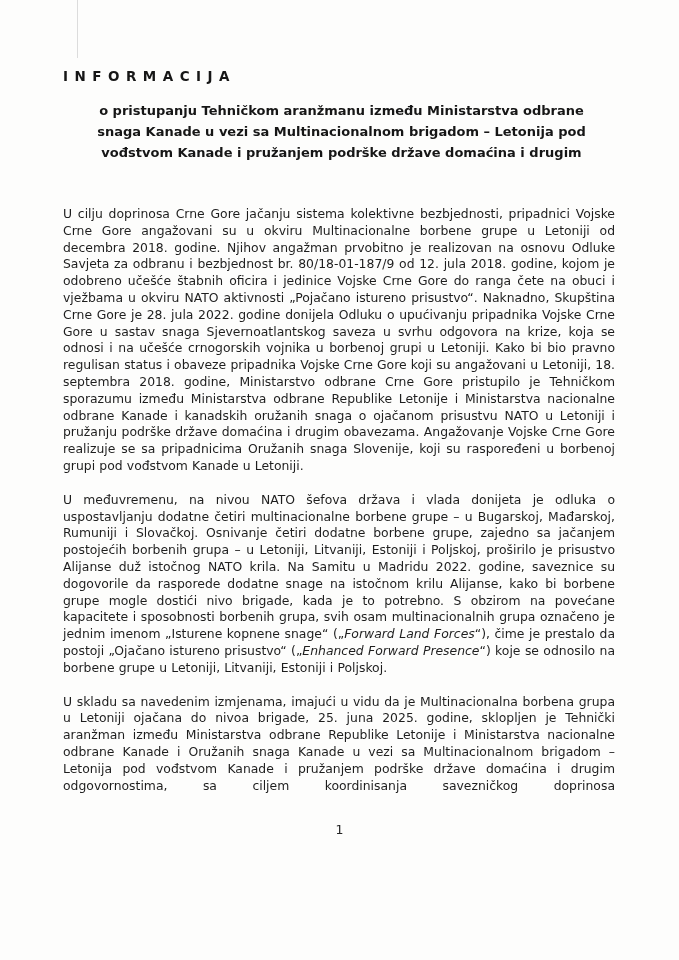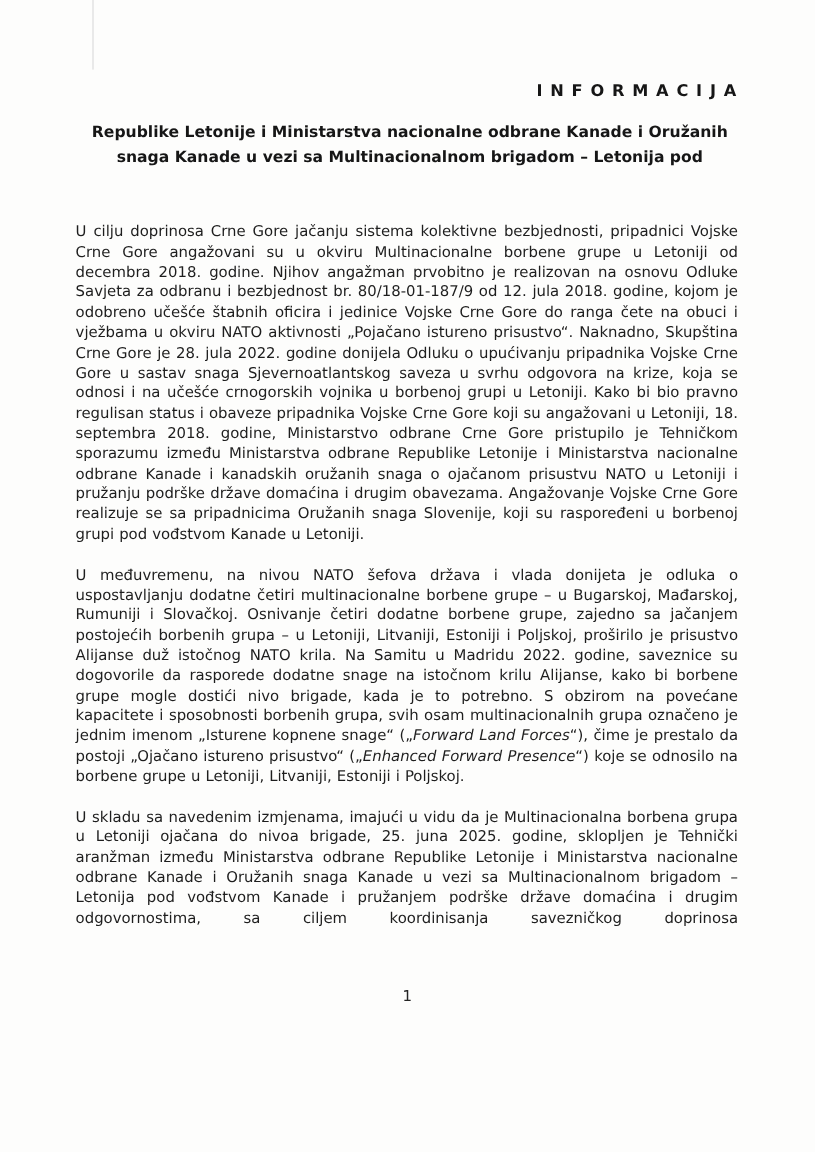--- a/index.html
+++ b/index.html
@@ -26,21 +26,21 @@
     height: 58px;
     background: #dcdcdc;
   }
   .content {
     position: absolute;
     left: 63px;
     top: 68px;
     width: 557px;
   }
   .doc-title {
-    text-align: right;
+    text-align: left;
     font-weight: bold;
     font-size: 13.5px;
     letter-spacing: 0.48em;
     margin: 0 0 16px 0;
     color: #161616;
   }
   .doc-subtitle {
     text-align: center;
     font-weight: bold;
     font-size: 13px;
@@ -71,22 +71,23 @@
 </head>
 <body>
 
 <div class="page">
   <div class="scan-artifact"></div>
 
   <div class="content">
     <h1 class="doc-title">INFORMACIJA</h1>
 
     <div class="doc-subtitle">
-      <div>Republike Letonije i Ministarstva nacionalne odbrane Kanade i Oružanih</div>
+      <div>o pristupanju Tehničkom aranžmanu između Ministarstva odbrane</div>
       <div>snaga Kanade u vezi sa Multinacionalnom brigadom – Letonija pod</div>
+      <div>vođstvom Kanade i pružanjem podrške države domaćina i drugim</div>
     </div>
 
     <div class="body-text">
       <p>U cilju doprinosa Crne Gore jačanju sistema kolektivne bezbjednosti, pripadnici Vojske Crne Gore angažovani su u okviru Multinacionalne borbene grupe u Letoniji od decembra 2018. godine. Njihov angažman prvobitno je realizovan na osnovu Odluke Savjeta za odbranu i bezbjednost br. 80/18-01-187/9 od 12. jula 2018. godine, kojom je odobreno učešće štabnih oficira i jedinice Vojske Crne Gore do ranga čete na obuci i vježbama u okviru NATO aktivnosti „Pojačano istureno prisustvo“. Naknadno, Skupština Crne Gore je 28. jula 2022. godine donijela Odluku o upućivanju pripadnika Vojske Crne Gore u sastav snaga Sjevernoatlantskog saveza u svrhu odgovora na krize, koja se odnosi i na učešće crnogorskih vojnika u borbenoj grupi u Letoniji. Kako bi bio pravno regulisan status i obaveze pripadnika Vojske Crne Gore koji su angažovani u Letoniji, 18. septembra 2018. godine, Ministarstvo odbrane Crne Gore pristupilo je Tehničkom sporazumu između Ministarstva odbrane Republike Letonije i  Ministarstva nacionalne odbrane Kanade i kanadskih oružanih snaga o ojačanom prisustvu NATO u Letoniji i pružanju podrške države domaćina i drugim obavezama. Angažovanje Vojske Crne Gore realizuje se sa pripadnicima Oružanih snaga Slovenije, koji su raspoređeni u borbenoj grupi pod vođstvom Kanade u Letoniji.</p>
 
       <p><span>U međuvremenu, na nivou NATO šefova država i vlada donijeta je odluka o uspostavljanju dodatne četiri multinacionalne borbene grupe – u Bugarskoj, Mađarskoj, Rumuniji i Slovačkoj. Osnivanje četiri dodatne borbene grupe, zajedno sa jačanjem postojećih borbenih grupa – u Letoniji, Litvaniji, Estoniji i Poljskoj, proširilo je prisustvo Alijanse duž istočnog NATO krila. Na Samitu u Madridu 2022. godine, saveznice su dogovorile da rasporede dodatne snage na istočnom krilu Alijanse, kako bi borbene grupe mogle dostići nivo brigade, kada je to potrebno. S obzirom na povećane kapacitete i sposobnosti borbenih grupa, svih osam multinacionalnih grupa označeno je jednim imenom „Isturene kopnene snage“ („</span><i>Forward Land Forces</i><span>“), čime je prestalo da postoji „Ojačano istureno prisustvo“ („</span><i>Enhanced Forward Presence</i><span>“) koje se odnosilo na borbene grupe u Letoniji, Litvaniji, Estoniji i Poljskoj.</span></p>
 
       <p class="justify-last">U skladu sa navedenim izmjenama, imajući u vidu da je Multinacionalna borbena grupa u Letoniji ojačana do nivoa brigade, 25. juna 2025. godine, sklopljen je Tehnički aranžman između Ministarstva odbrane Republike Letonije i Ministarstva nacionalne odbrane Kanade i Oružanih snaga Kanade u vezi sa Multinacionalnom brigadom – Letonija pod vođstvom Kanade i pružanjem podrške države domaćina i drugim odgovornostima, sa ciljem koordinisanja savezničkog doprinosa</p>
     </div>
   </div>

